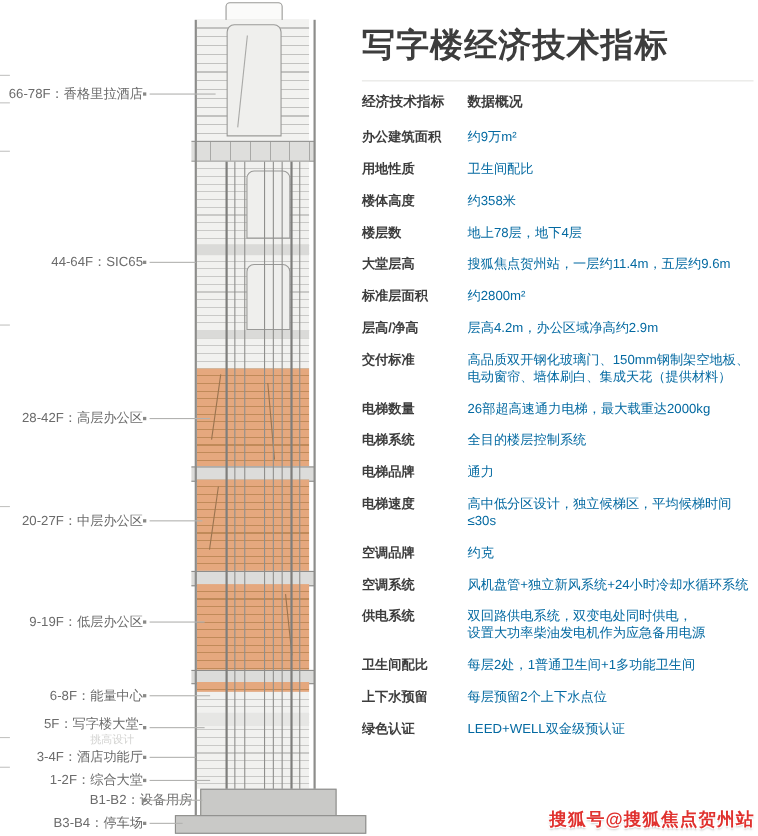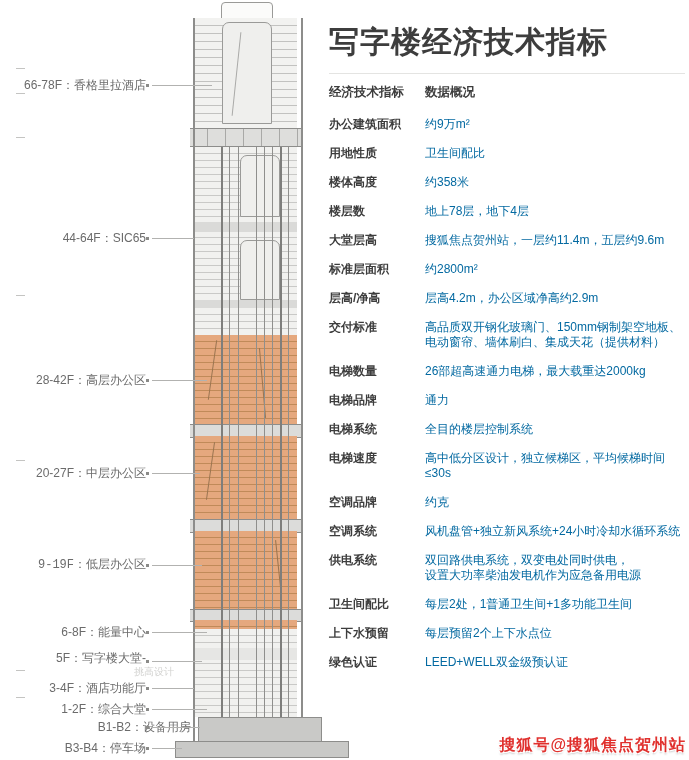--- a/index.html
+++ b/index.html
@@ -20,40 +20,40 @@
   .corebox{background:#efefed;border:1px solid #9a9a98;border-radius:7px 7px 0 0;}
   .shaft{top:147px;height:594px;width:1px;background:#8f8f8d;}
   .shaft.thick{width:2px;background:#7e7e7c;}
   .podium{left:182px;top:717px;width:122px;height:24px;background:#c9c9c7;border:1px solid #8d8d8b;}
   .baseslab{left:159px;top:741px;width:172px;height:15px;background:#c9c9c7;border:1px solid #8d8d8b;}
   .diag{width:1px;background:#9a7450;}
   .diag.gray{background:#a9a9a7;}
   .edge-dash{left:0;width:9px;height:1px;background:#c4c4c2;}
   
   .floor-label{left:0;width:130px;text-align:right;font-size:12px;line-height:14px;color:#6b6b6b;white-space:nowrap;}
-  .floor-sublabel{left:0;width:122px;text-align:right;font-size:10px;color:#d3d3d1;white-space:nowrap;margin-left:36px;}
+  .floor-sublabel{left:0;width:122px;text-align:right;font-size:10px;color:#d3d3d1;white-space:nowrap;}
   .leader{height:1px;background:#b2b2b0;}
   .leader::before{content:'';position:absolute;left:-6px;top:-1px;width:3px;height:3px;background:#8a8a88;}
   
   .panel{left:329px;top:28px;width:356px;}
   .title{font-size:30px;font-weight:bold;color:#3d3d3d;letter-spacing:1px;margin:0 0 17px 0;line-height:28px;}
   .thead{display:flex;border-top:1px solid #e4e4e2;padding-top:11px;margin-bottom:17px;
          font-size:12.5px;font-weight:bold;color:#3d3d3d;line-height:15px;}
   .thead .c1{flex:0 0 96px;}
   .trow{display:flex;margin-bottom:14px;font-size:12px;line-height:15px;}
   .trow .lbl{flex:0 0 96px;font-weight:bold;color:#3d3d3d;}
   .trow .val{flex:1;color:#0369a1;white-space:pre-line;}
   
   .watermark{right:3px;bottom:4px;font-size:16px;font-weight:bold;color:#e0312e;letter-spacing:1px;
     text-shadow:-1px -1px 0 #fff,1px -1px 0 #fff,-1px 1px 0 #fff,1px 1px 0 #fff,0 2px 2px rgba(0,0,0,.25);}
 </style>
 </head>
 <body>
 
-<div class="abs" style="left:16px;top:0;width:330px;height:760px;">
+<div class="abs" style="left:0;top:0;width:330px;height:760px;">
 
   <div class="abs crown"></div>
 
   <div class="abs zone floors-hotel" style="top:18px;height:110px;"></div>
   <div class="abs corebox" style="left:206px;top:22px;width:48px;height:100px;"></div>
   <div class="abs diag gray" style="left:220px;top:32px;height:84px;transform:rotate(6deg);"></div>
 
   <div class="abs band" style="top:128px;height:17px;background:repeating-linear-gradient(to right,#dededc 0 17px,#a9a9a7 17px 18px);"></div>
 
   <div class="abs zone floors-light" style="top:147px;height:188px;"></div>
@@ -104,21 +104,21 @@
 
   <div class="abs floor-label" style="top:231px;">44-64F：SIC65</div>
   <div class="abs leader" style="left:136px;top:238px;width:42px;"></div>
 
   <div class="abs floor-label" style="top:373px;">28-42F：高层办公区</div>
   <div class="abs leader" style="left:136px;top:380px;width:55px;"></div>
 
   <div class="abs floor-label" style="top:466px;">20-27F：中层办公区</div>
   <div class="abs leader" style="left:136px;top:473px;width:48px;"></div>
 
-  <div class="abs floor-label" style="top:558px;font-family:Liberation Mono, monospace;">9-19F：低层办公区</div>
+  <div class="abs floor-label" style="top:558px;">9-19F：低层办公区</div>
   <div class="abs leader" style="left:136px;top:565px;width:50px;"></div>
 
   <div class="abs floor-label" style="top:625px;">6-8F：能量中心</div>
   <div class="abs leader" style="left:136px;top:632px;width:55px;"></div>
 
   <div class="abs floor-label" style="top:651px;">5F：写字楼大堂-</div>
   <div class="abs floor-sublabel" style="top:665px;">挑高设计</div>
   <div class="abs leader" style="left:136px;top:661px;width:50px;"></div>
 
   <div class="abs floor-label" style="top:681px;">3-4F：酒店功能厅</div>
@@ -172,26 +172,26 @@
     </div>
   <div class="trow">
       <span class="lbl">交付标准</span>
       <span class="val">高品质双开钢化玻璃门、150mm钢制架空地板、电动窗帘、墙体刷白、集成天花（提供材料）</span>
     </div>
   <div class="trow">
       <span class="lbl">电梯数量</span>
       <span class="val">26部超高速通力电梯，最大载重达2000kg</span>
     </div>
   <div class="trow">
+      <span class="lbl">电梯系统</span>
+      <span class="val">全目的楼层控制系统</span>
+    </div>
+  <div class="trow">
       <span class="lbl">电梯品牌</span>
       <span class="val">通力</span>
-    </div>
-  <div class="trow">
-      <span class="lbl">电梯系统</span>
-      <span class="val">全目的楼层控制系统</span>
     </div>
   <div class="trow">
       <span class="lbl">电梯速度</span>
       <span class="val">高中低分区设计，独立候梯区，平均候梯时间≤30s</span>
     </div>
   <div class="trow">
       <span class="lbl">空调品牌</span>
       <span class="val">约克</span>
     </div>
   <div class="trow">

